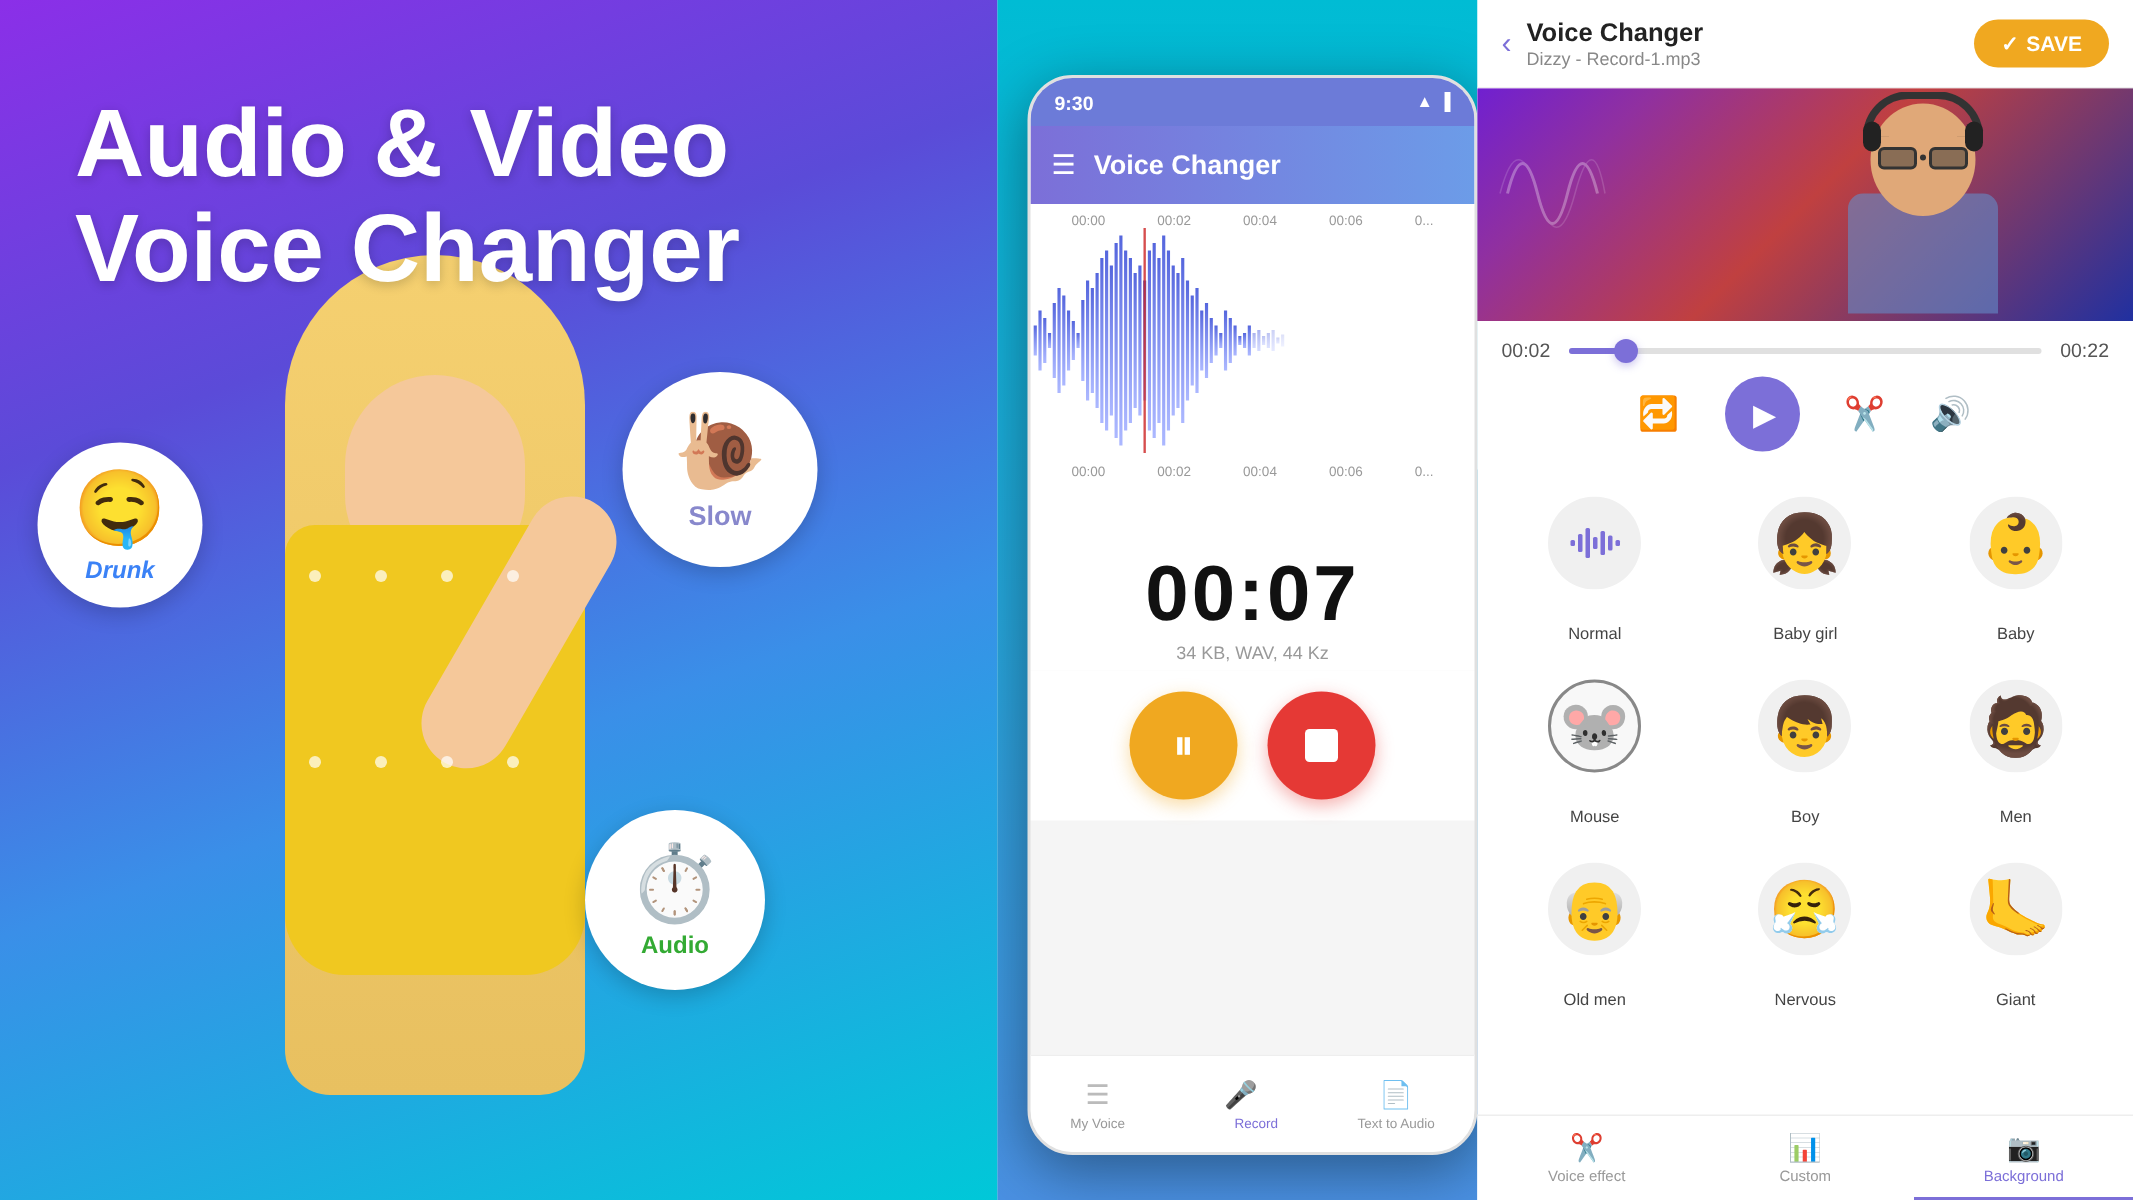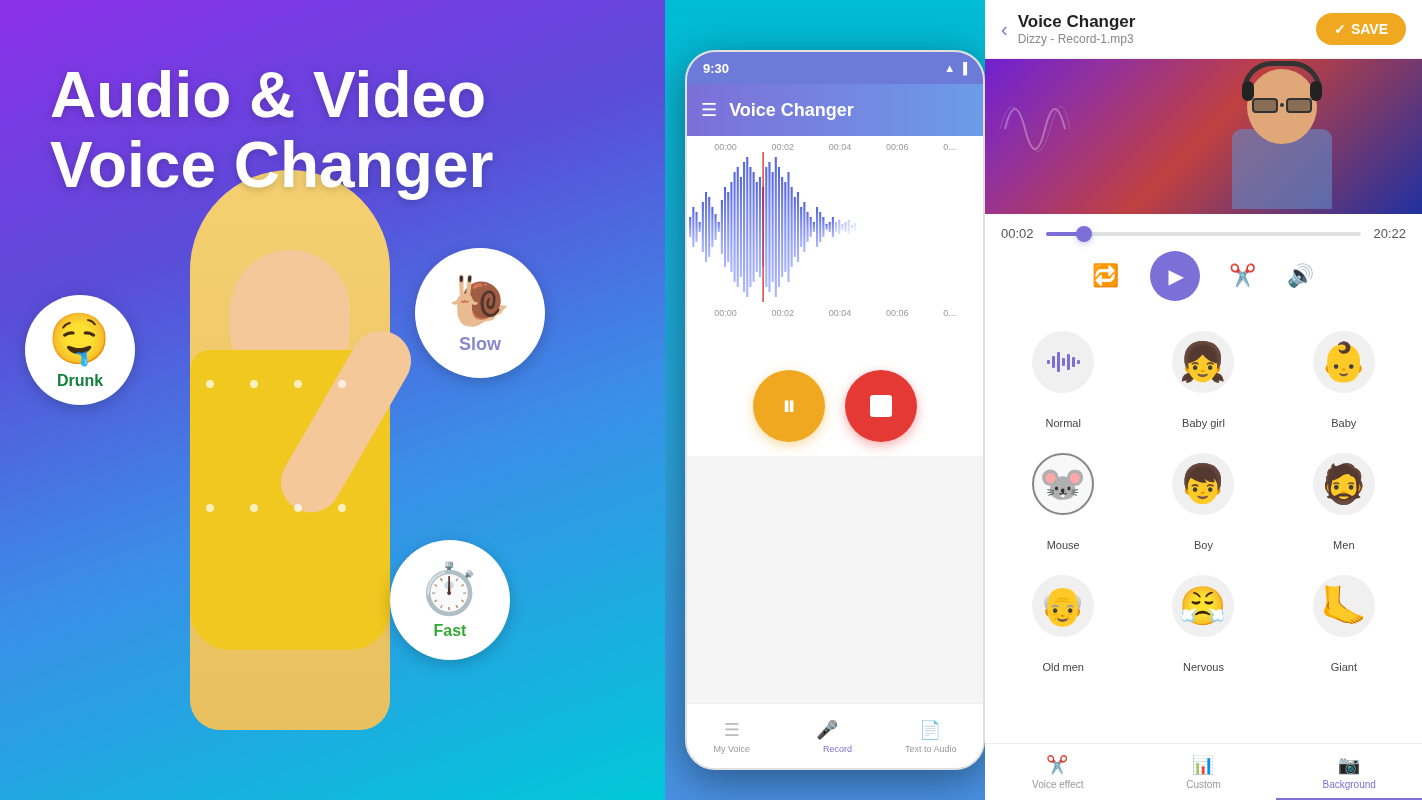--- a/index.html
+++ b/index.html
@@ -78,21 +78,21 @@
       left: 390px;
     }
 
     .badge-label {
       font-weight: 700;
       font-size: 16px;
       margin-top: 4px;
       color: #4a4a8a;
     }
 
-    .badge-drunk .badge-label { color: #15803d; }
+    .badge-drunk .badge-label { color: #3b82f6; font-style: italic; }
     .badge-slow .badge-label { color: #8888cc; font-size: 18px; }
     .badge-fast .badge-label { color: #44aa44; }
 
     .badge-icon {
       font-size: 50px;
     }
 
     
     .middle-panel {
       width: 320px;
@@ -545,21 +545,21 @@
     <div class="badge-label">Drunk</div>
   </div>
 
   <div class="badge badge-slow" style="position:absolute; top:248px; left:415px;">
     <div class="badge-icon">🐌</div>
     <div class="badge-label">Slow</div>
   </div>
 
   <div class="badge badge-fast" style="position:absolute; top:540px; left:390px;">
     <div class="badge-icon">⏱️</div>
-    <div class="badge-label" style="color:#33aa33;">Fast</div>
+    <div class="badge-label" style="color:#33aa33;">Audio</div>
   </div>
 
   <div style="position:absolute; bottom:0; left:100px; width:380px; height:650px; display:flex; align-items:flex-end; justify-content:center;">
 
     <div style="position:absolute; bottom:70px; left:50%; transform:translateX(-50%); width:200px; height:560px; background:linear-gradient(to bottom, #f5d070, #e8c060); border-radius:100px 100px 30px 30px; z-index:1;"></div>
 
     <div style="position:absolute; bottom:410px; left:50%; transform:translateX(-50%); width:120px; height:140px; background:#f5c89a; border-radius:60px; z-index:2;"></div>
 
     <div style="position:absolute; bottom:150px; left:50%; transform:translateX(-50%); width:200px; height:300px; background:#f0c820; border-radius:20px 20px 40px 40px; z-index:3;"></div>
 
@@ -672,20 +672,24 @@
       </svg>
       <div class="waveform-bottom-labels">
         <span>00:00</span>
         <span>00:02</span>
         <span>00:04</span>
         <span>00:06</span>
         <span>0...</span>
       </div>
     </div>
 
+    <div class="phone-timer-section">
+      <div class="phone-timer">00:07</div>
+      <div class="phone-file-info">34 KB, WAV, 44 Kz</div>
+    </div>
 
     <div class="phone-controls">
       <button class="btn-pause">
         <span class="btn-pause-icon">⏸</span>
       </button>
       <button class="btn-stop">
         <div style="width:22px;height:22px;background:white;border-radius:3px;"></div>
       </button>
     </div>
 
@@ -749,21 +753,21 @@
     </svg>
   </div>
 
   <div class="playback-controls">
     <div class="progress-bar-row">
       <span class="time-label">00:02</span>
       <div class="progress-bar-container">
         <div class="progress-bar-fill"></div>
         <div class="progress-thumb"></div>
       </div>
-      <span class="time-label" style="text-align:right;">20:22</span>
+      <span class="time-label" style="text-align:right;">00:22</span>
     </div>
     <div class="playback-buttons">
       <button class="ctrl-btn">
         <span style="font-size:22px; color:#888;">🔁</span>
       </button>
       <button class="play-btn-main">
         <span class="play-btn-main-icon">▶</span>
       </button>
       <button class="ctrl-btn">
         <span style="font-size:22px; color:#888;">✂️</span>

